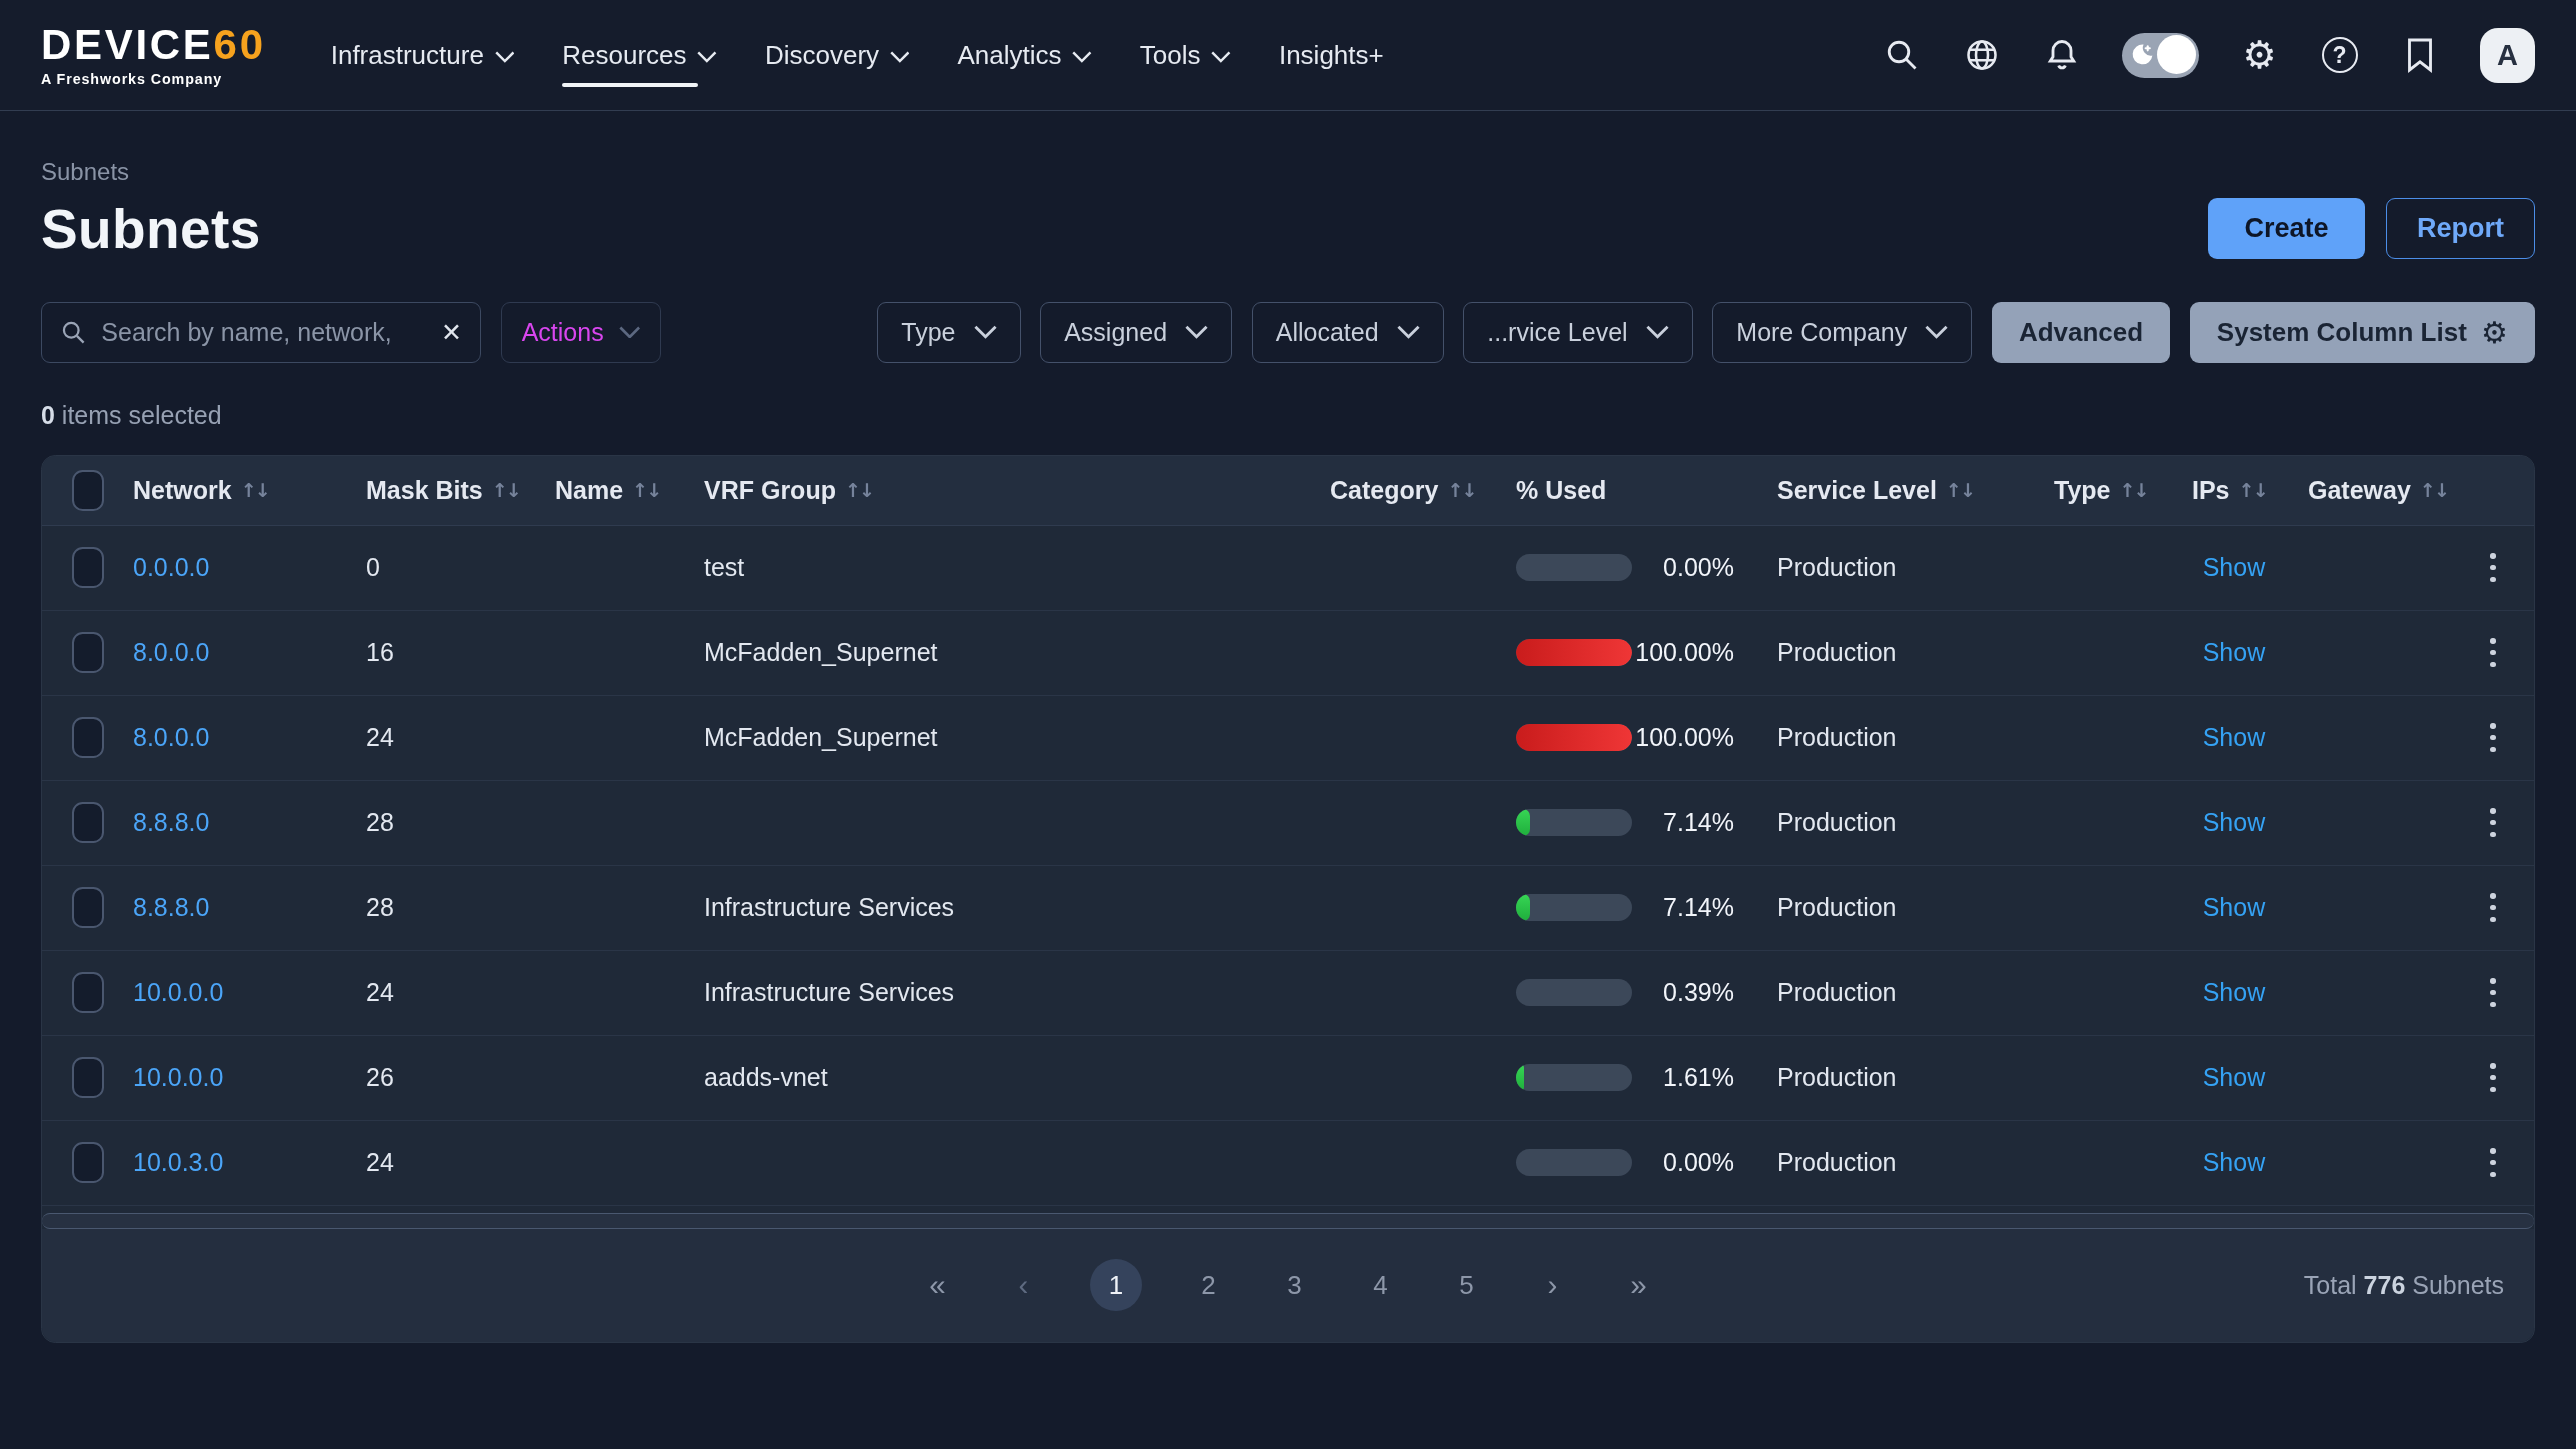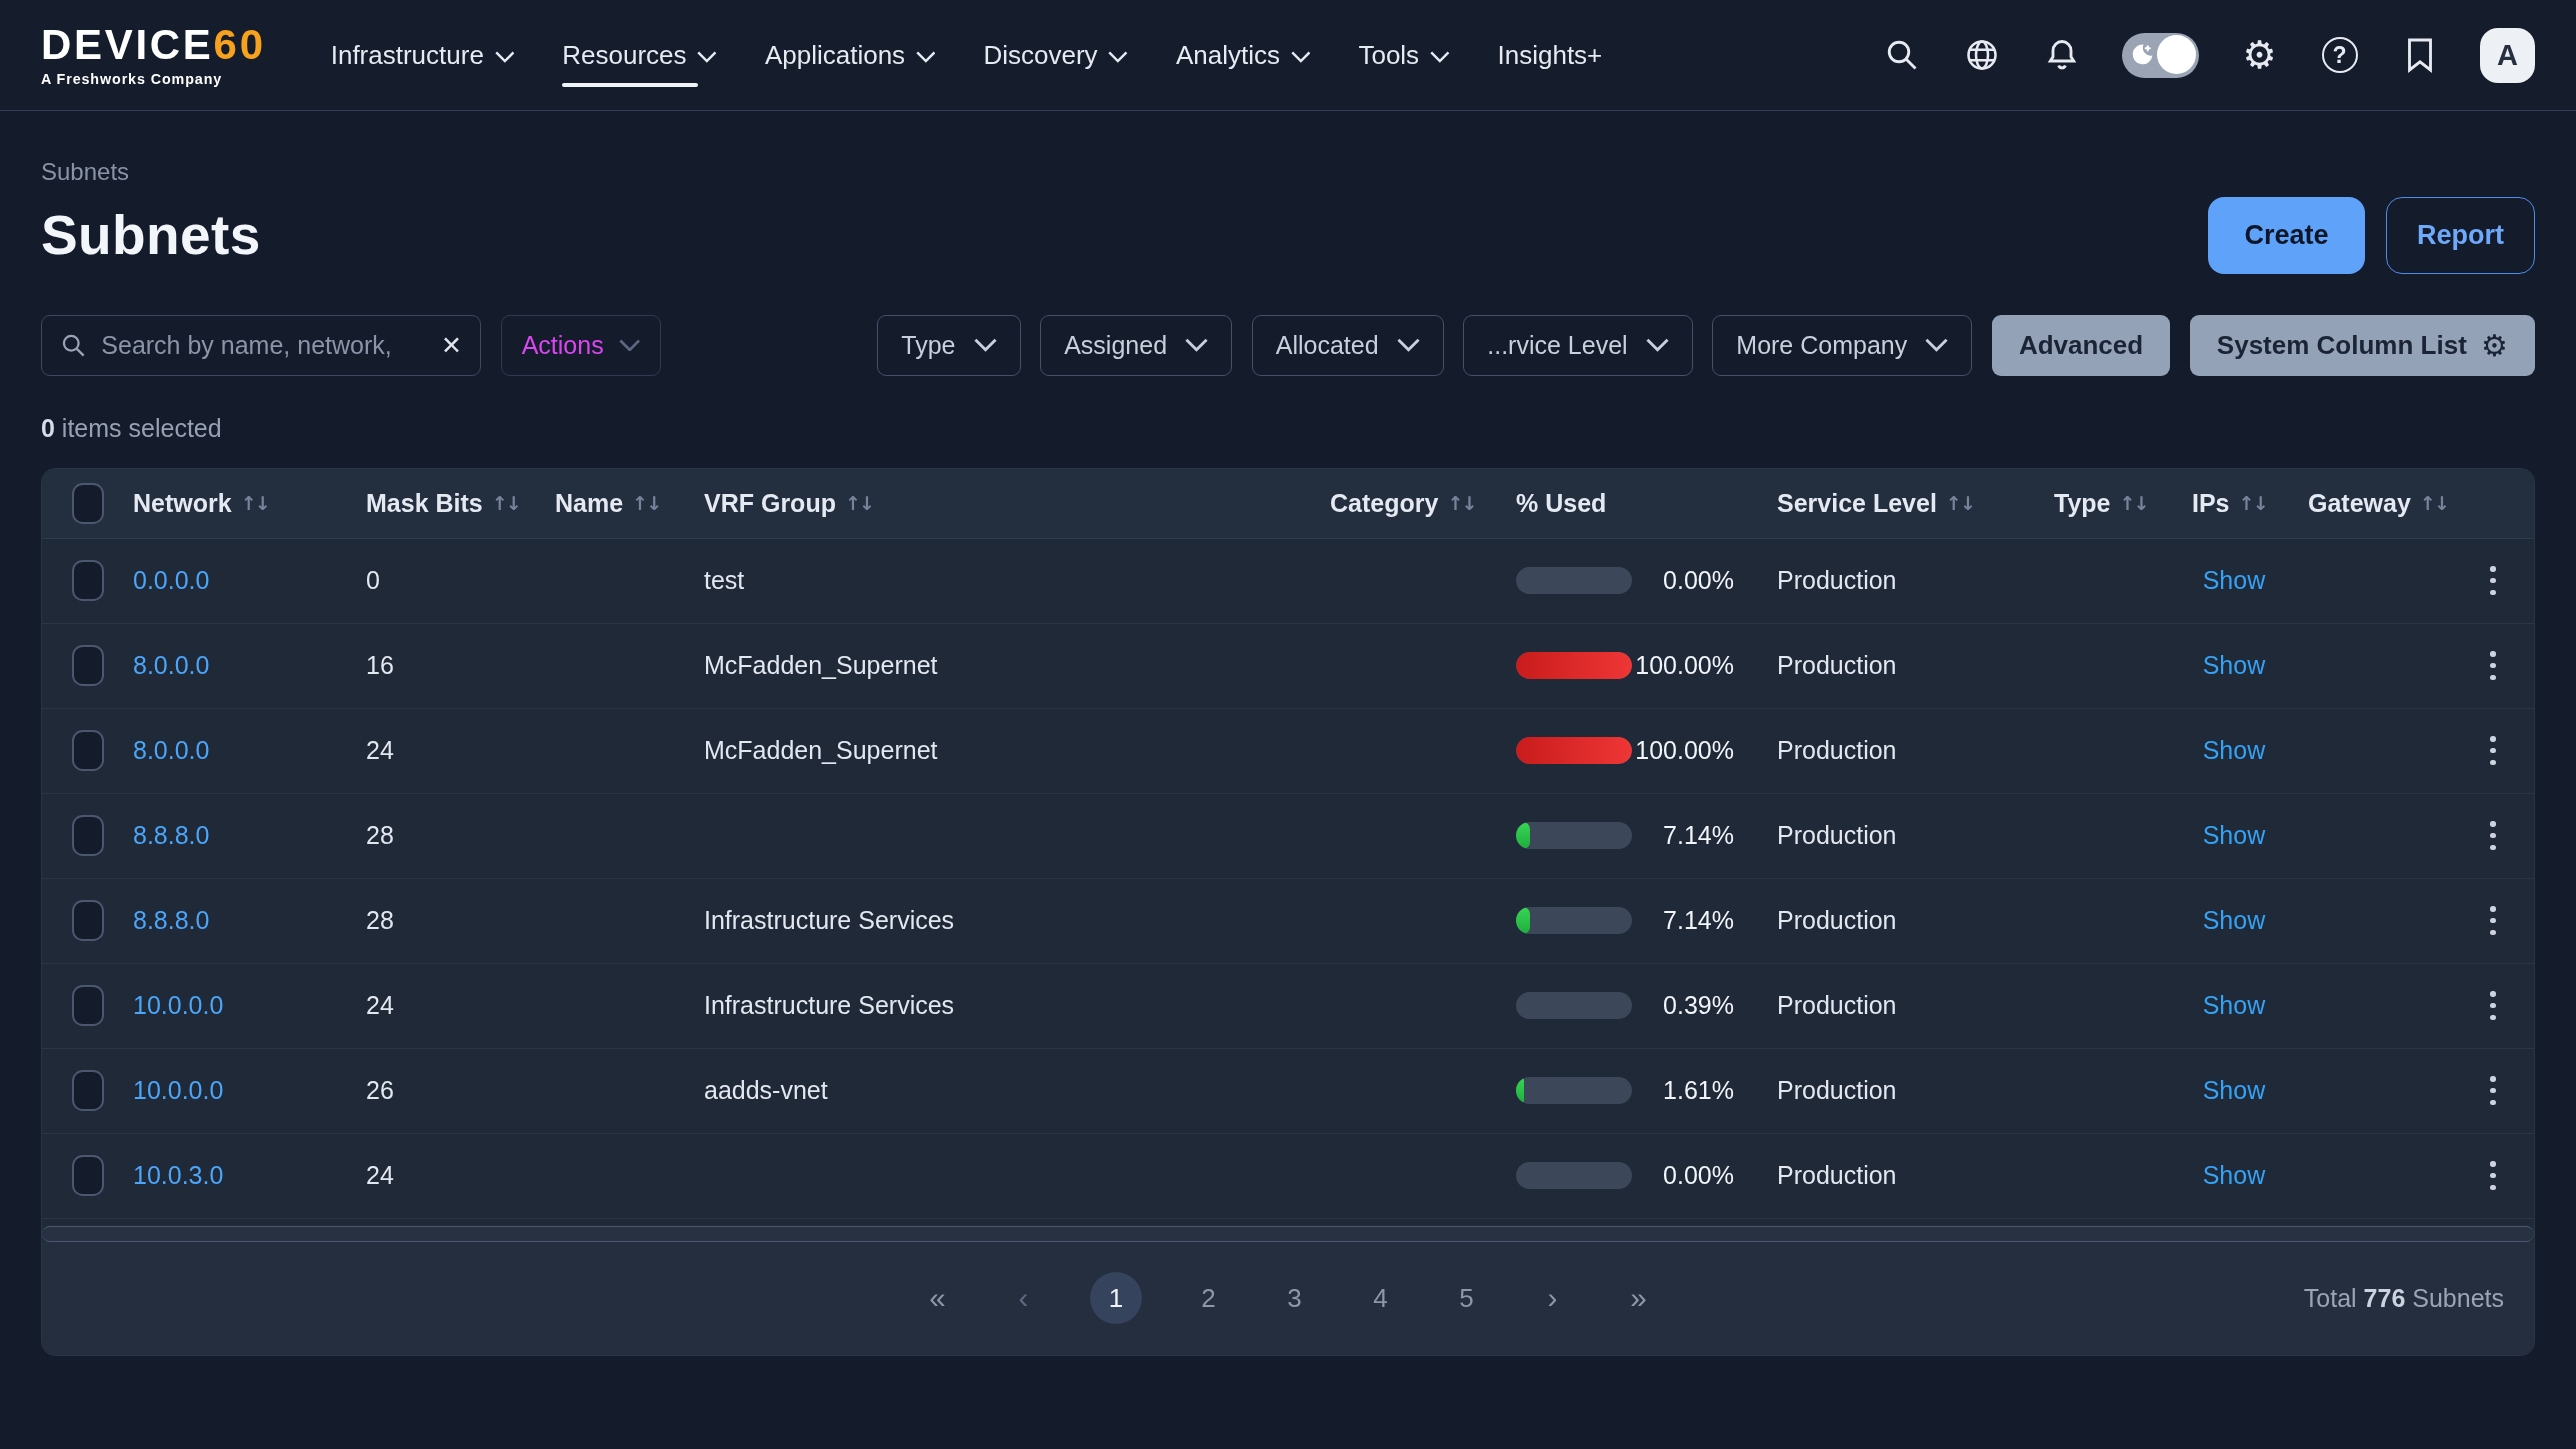--- a/index.html
+++ b/index.html
@@ -50,21 +50,21 @@
     width:55px; height:55px; border-radius:18px; background:#EDF0F4;
     display:flex; align-items:center; justify-content:center;
     font-size:29px; font-weight:700; color:#273040; cursor:pointer;
   }
   
   .content{ padding:0 41px; }
   .breadcrumb{ margin-top:47px; font-size:24px; color:#8A94A6; }
   .title-row{ margin-top:10.7px; display:flex; align-items:center; justify-content:space-between; }
   .page-title{ font-size:55px; font-weight:700; color:#F2F5F9; letter-spacing:0.4px; }
   .title-actions{ display:flex; gap:21.5px; }
-  .btn{ height:77px; border-radius:16px; font-size:27px; font-weight:600; cursor:pointer;
+  .btn{ height:61px; border-radius:9px; font-size:27px; font-weight:600; cursor:pointer;
         display:flex; align-items:center; justify-content:center; border:none; }
   .btn-create{ background:#5FA2F9; color:#0E1627; padding:0 36px; }
   .btn-report{ background:transparent; color:#6FA9F9; border:1.8px solid #4C8EE8; padding:0 30px; }
   
   .toolbar{ margin-top:41px; display:flex; align-items:flex-end; }
   .search-box{
     width:440px; height:61px; border:1.8px solid #3C4961; border-radius:9px;
     display:flex; align-items:center; padding:0 18px; gap:14.3px;
   }
   .search-box .ph{ flex:1; font-size:25px; color:#8B95A7; white-space:nowrap; overflow:hidden; }
@@ -152,26 +152,20 @@
         </svg>
   </div>
 
   <div class="nav-item active">
     <span class="lbl">Resources</span>
     <svg class="chev" width="19.7" height="11.6" viewBox="0 0 16 9" fill="none" stroke="#E6EAF1" stroke-width="2">
           <polyline points="1,1 8,8 15,1"></polyline>
         </svg>
   </div>
 
-  <div class="nav-item">
-    <span class="lbl">Applications</span>
-    <svg class="chev" width="19.7" height="11.6" viewBox="0 0 16 9" fill="none" stroke="#E6EAF1" stroke-width="2">
-          <polyline points="1,1 8,8 15,1"></polyline>
-        </svg>
-  </div>
 
   <div class="nav-item">
     <span class="lbl">Discovery</span>
     <svg class="chev" width="19.7" height="11.6" viewBox="0 0 16 9" fill="none" stroke="#E6EAF1" stroke-width="2">
           <polyline points="1,1 8,8 15,1"></polyline>
         </svg>
   </div>
 
   <div class="nav-item">
     <span class="lbl">Analytics</span>

